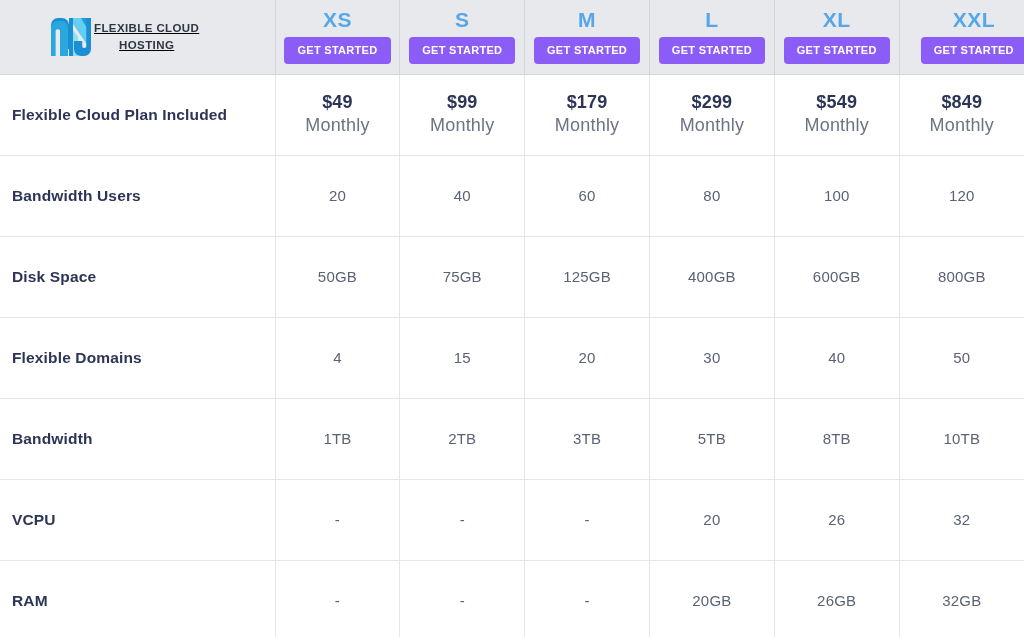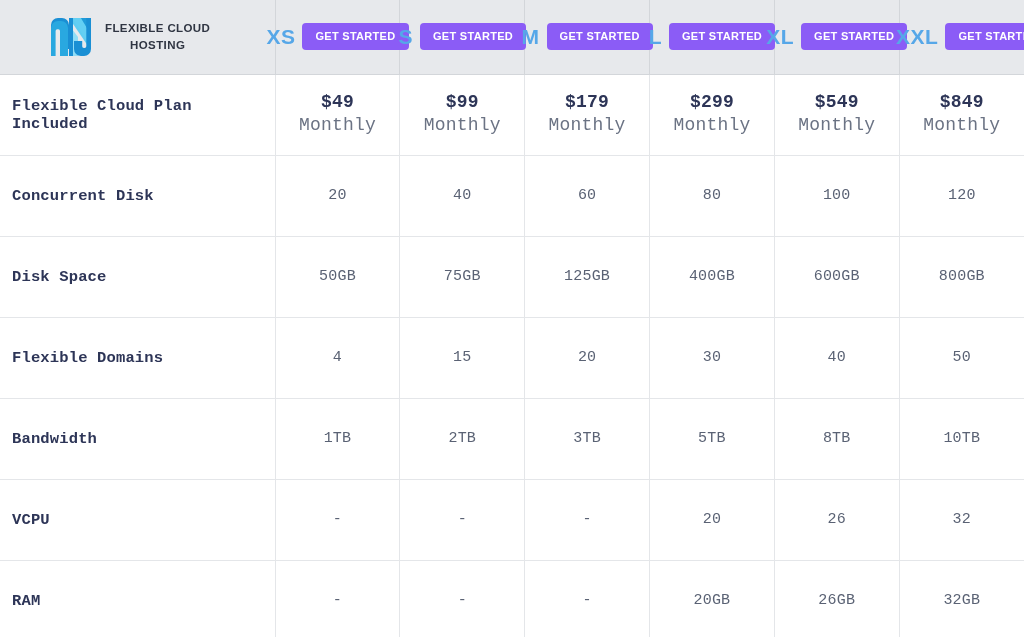--- a/index.html
+++ b/index.html
@@ -33,42 +33,42 @@
     border-bottom: 1px solid #d3d6da;
     vertical-align: middle;
     padding: 0;
   }
   .head-plan-cell:last-child { border-right: none; padding-left: 24px; }
 
   
   .brand {
     display: flex;
     align-items: center;
-    gap: 11px;
     padding-left: 48px;
+    text-decoration: underline;
   }
   .brand-logo {
     width: 46px;
     height: 44px;
     flex: 0 0 auto;
     display: block;
   }
   .brand-text {
     font-size: 11.5px;
     font-weight: bold;
     line-height: 1.45;
     letter-spacing: 0.4px;
     color: #2f3542;
     white-space: pre-line;
   }
 
   
   .plan-head-inner {
     display: flex;
-    flex-direction: row;
+    flex-direction: column;
     align-items: center;
     justify-content: center;
     gap: 7px;
   }
   .plan-tier {
     font-size: 21px;
     font-weight: bold;
     color: #56a7e8;
     letter-spacing: 0.5px;
     line-height: 1;
@@ -83,21 +83,21 @@
     letter-spacing: 0.3px;
     border: none;
     border-radius: 4px;
     padding: 8px 13px 8px 13px;
     line-height: 1;
     cursor: pointer;
     white-space: nowrap;
   }
 
   
-  .table-body tr { height: 81px; font-family: Liberation Mono, monospace; }
+  .table-body tr { height: 81px; }
 
   .feature-cell,
   .value-cell {
     border-right: 1px solid #e4e6e9;
     border-bottom: 1px solid #e4e6e9;
     vertical-align: middle;
     background: #ffffff;
   }
   .value-cell:last-child { border-right: none; }
 
@@ -234,21 +234,21 @@
         <span class="price-amount">$549</span>
         <span class="price-period">Monthly</span>
       </td>
       <td class="value-cell">
         <span class="price-amount">$849</span>
         <span class="price-period">Monthly</span>
       </td>
     </tr>
 
     <tr>
-      <td class="feature-cell">Concurrent Disk</td>
+      <td class="feature-cell">Bandwidth Users</td>
       <td class="value-cell">20</td>
       <td class="value-cell">40</td>
       <td class="value-cell">60</td>
       <td class="value-cell">80</td>
       <td class="value-cell">100</td>
       <td class="value-cell">120</td>
     </tr>
 
     <tr>
       <td class="feature-cell">Disk Space</td>

